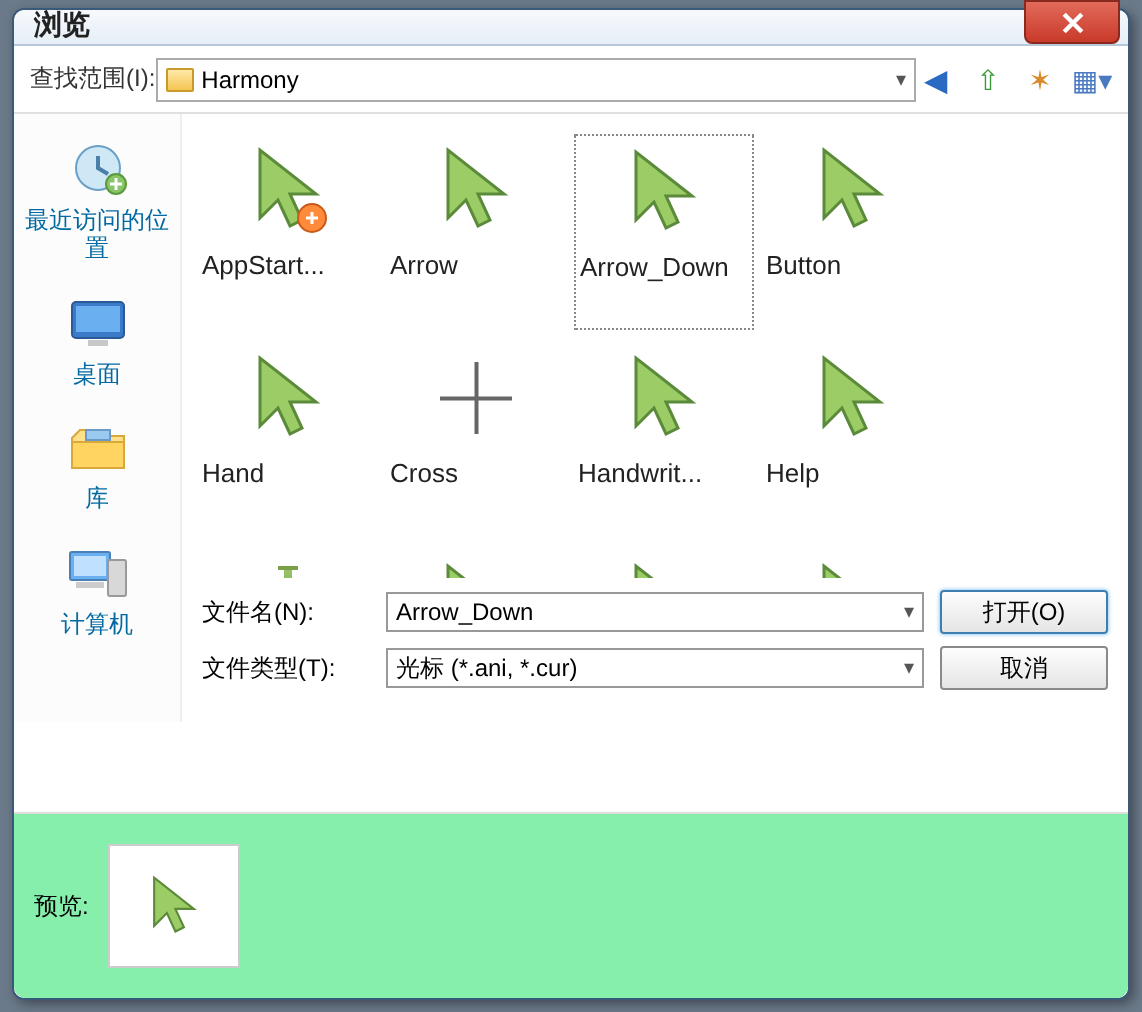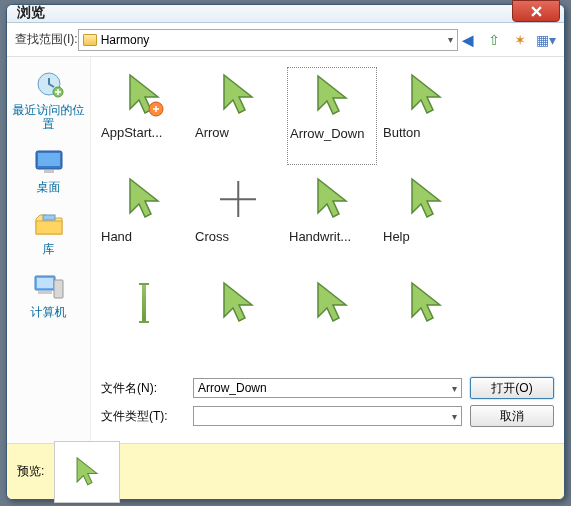--- a/index.html
+++ b/index.html
@@ -33,21 +33,21 @@
 .ibeam { width: 4px; height: 40px; background: linear-gradient(#9ac46a,#6a9a3a); border-radius: 2px; position:relative; }
 .ibeam:before, .ibeam:after { content:''; position:absolute; left:-3px; width:10px; height:2px; background:#7aa04a; }
 .ibeam:before { top:0; } .ibeam:after { bottom:0; }
 .bottom-fields { padding: 6px 10px 10px; font-size: 12px; }
 .row { display: flex; align-items: center; gap: 8px; margin-bottom: 6px; }
 .row-label { width: 84px; }
 .row-input { flex: 1; height: 20px; border: 1px solid #999; padding: 0 4px; display: flex; align-items: center; background: #fff; font-size: 12px; cursor: text; }
 .row-input .combo-arrow { margin-left: auto; }
 .btn { width: 84px; height: 22px; border: 1px solid #8a8a8a; background: linear-gradient(#fdfdfd,#e5e5e5); font-size: 12px; cursor: pointer; border-radius: 2px; }
 .btn.primary { border: 1px solid #3c7fb1; box-shadow: 0 0 2px #6bb2e8; }
-.preview-strip { height: 56px; border-top: 1px solid #ddd; display: flex; align-items: center; padding: 4px 10px; gap: 10px; font-size: 12px; background:#fef9c3; border-radius: 0 0 6px 6px; }
+.preview-strip { height: 93px; border-top: 1px solid #ddd; display: flex; align-items: center; padding: 4px 10px; gap: 10px; font-size: 12px; background:#86efac; border-radius: 0 0 6px 6px; margin-top: 45px; }
 .preview-box { width: 66px; height: 62px; border: 1px solid #ccc; background: #fff; display: flex; align-items: center; justify-content: center; }
 </style>
 </head>
 <body>
 
 <div class="window">
   <div class="titlebar">
     <span class="title">浏览</span>
     <div class="close-btn">
       <svg width="11" height="11" viewBox="0 0 10 10">
@@ -227,20 +227,21 @@
           <span class="row-label">文件名(N):</span>
           <div class="row-input">
             <span>Arrow_Down</span>
             <span class="combo-arrow">▾</span>
           </div>
           <button class="btn primary">打开(O)</button>
         </div>
         <div class="row">
           <span class="row-label">文件类型(T):</span>
           <div class="row-input">
+            <span>光标 (*.ani, *.cur)</span>
             <span class="combo-arrow">▾</span>
           </div>
           <button class="btn">取消</button>
         </div>
       </div>
     </div>
   </div>
 
   <div class="preview-strip">
     <span>预览:</span>

